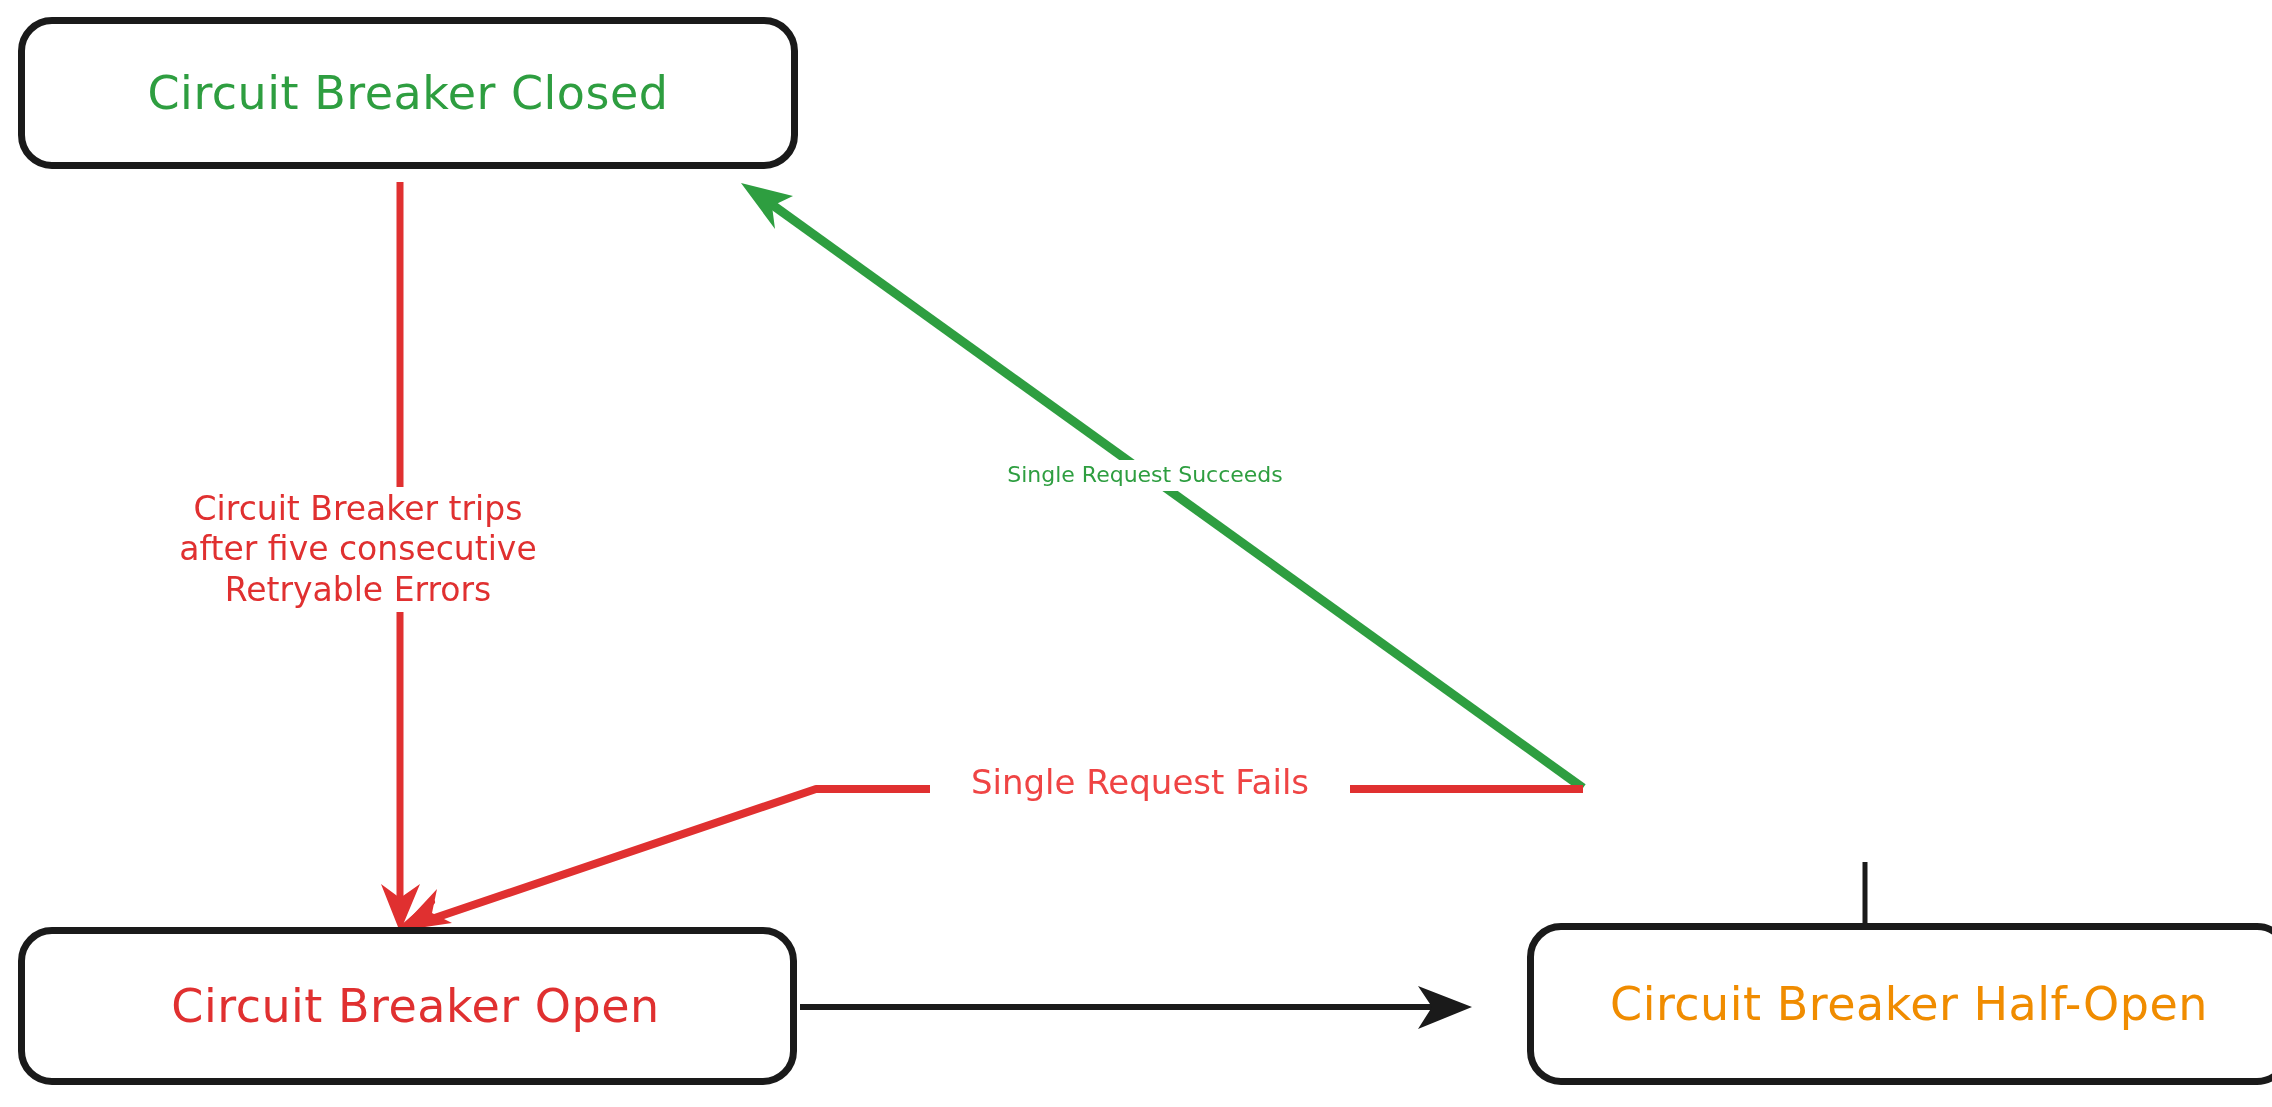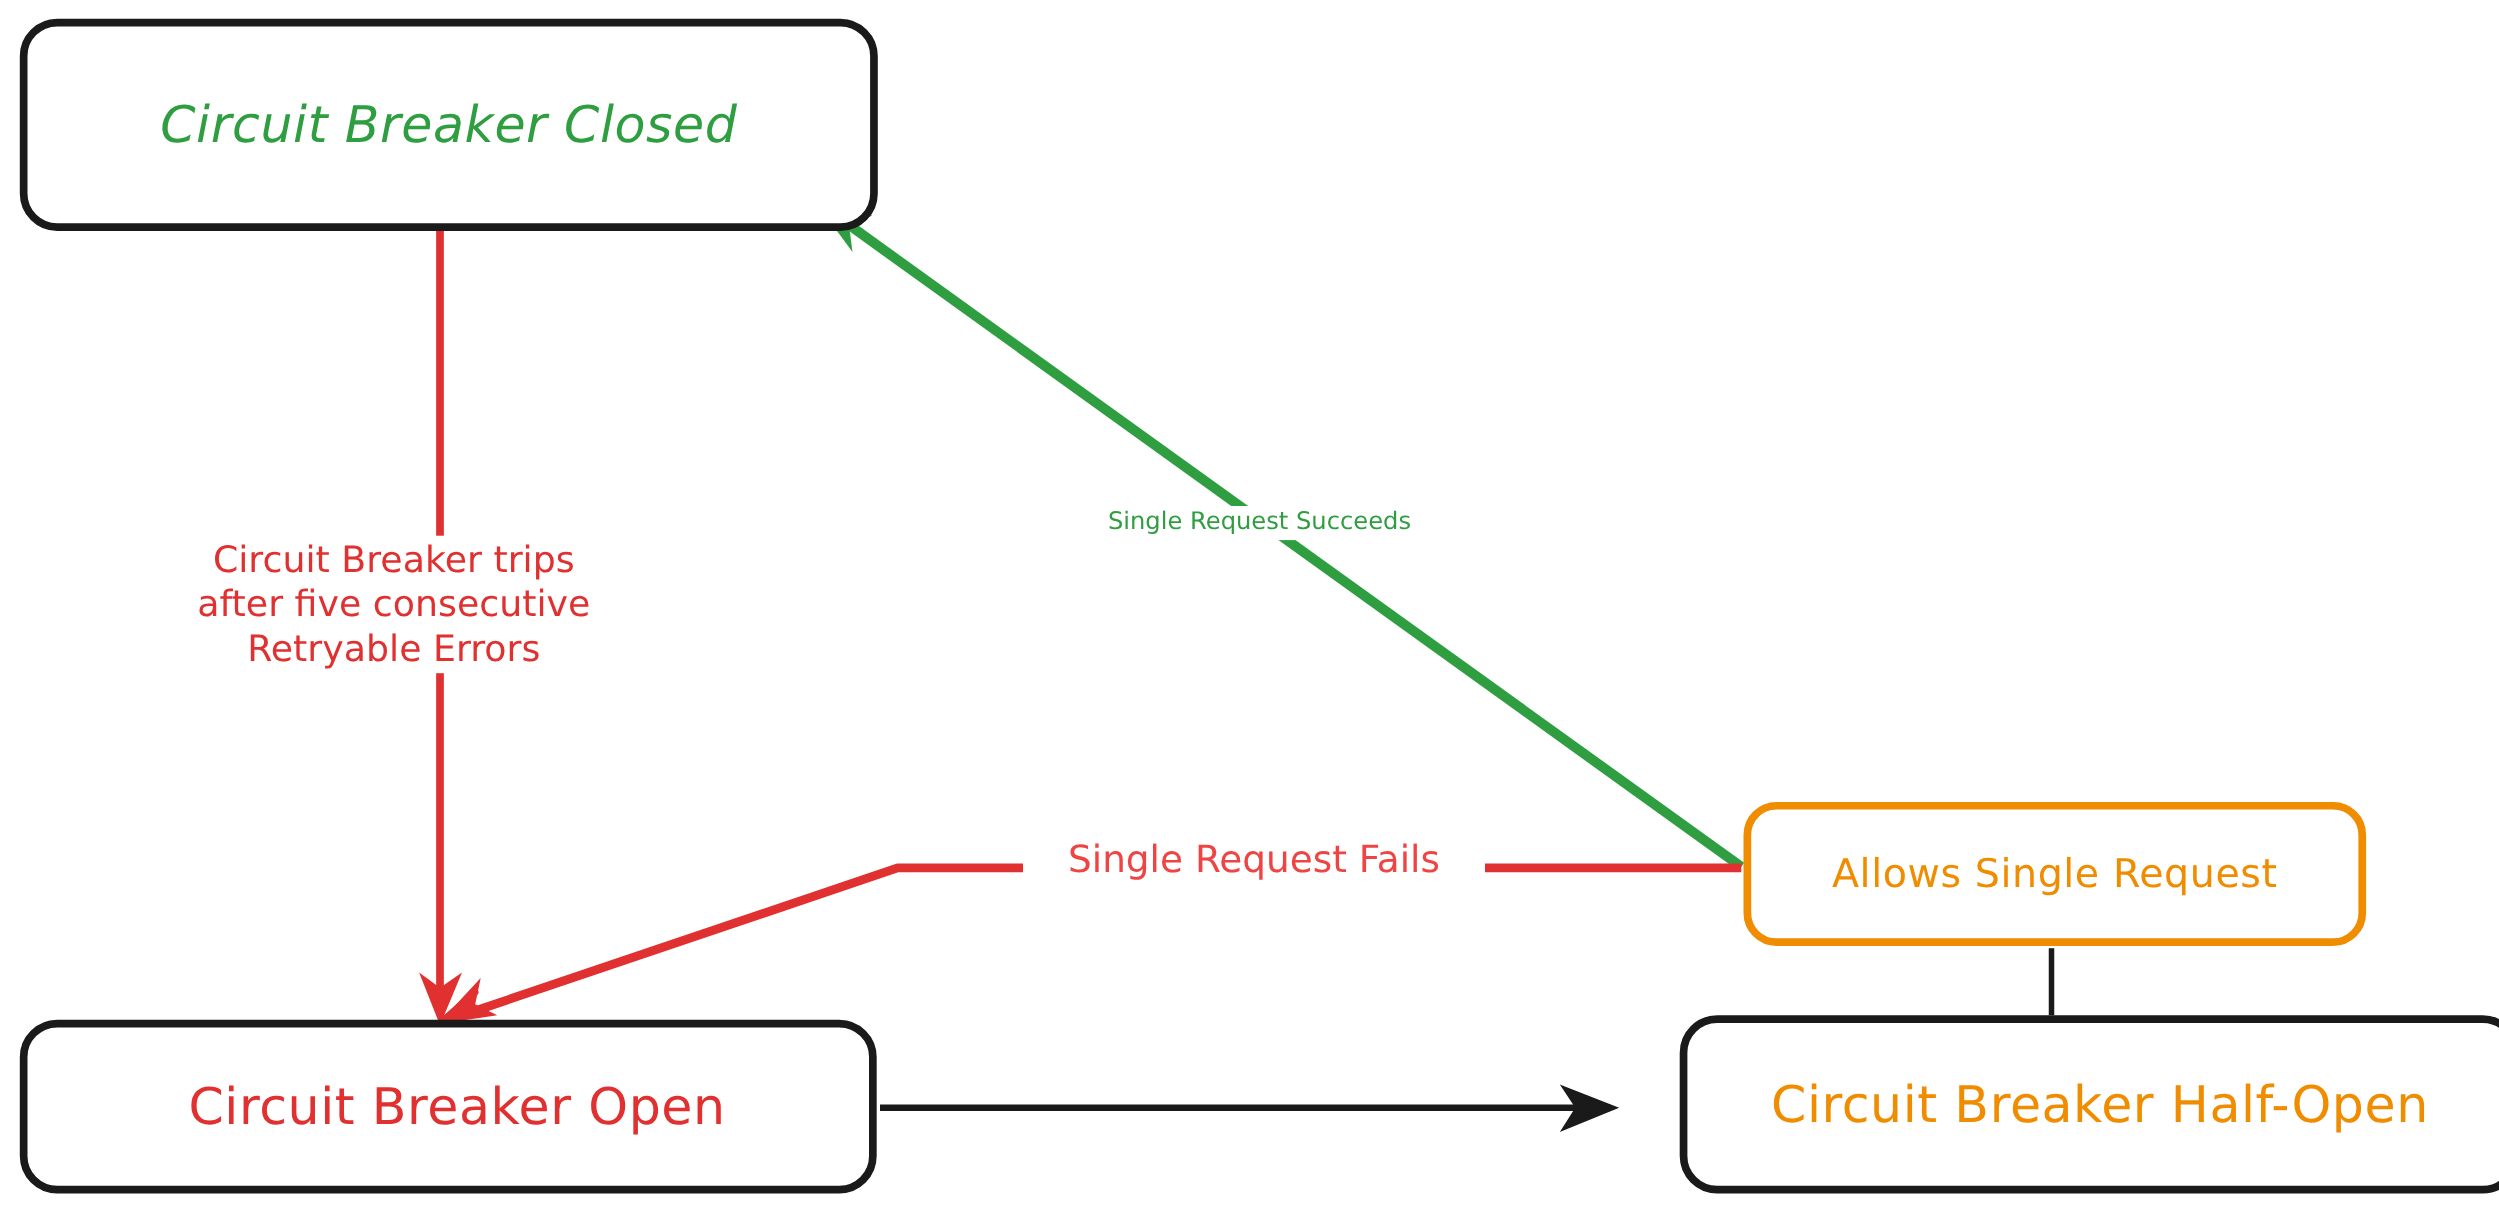--- a/index.html
+++ b/index.html
@@ -46,21 +46,21 @@
     font-family: "DejaVu Sans", sans-serif;
     font-weight: 400;
     letter-spacing: 0.5px;
     line-height: 1.1;
     white-space: nowrap;
   }
   .lbl-green  { color: #2E9E40; }
   .lbl-red    { color: #E03030; }
   .lbl-orange { color: #F08C00; }
 
-  #node-closed   { left: 18px;   top: 17px;   width: 780px; height: 193px; font-style: italic; }
+  #node-closed   { left: 18px;   top: 17px;   width: 780px; height: 152px; }
   #node-closed .node-label { font-size: 46px; }
 
   #node-open     { left: 18px;   top: 927px;  width: 779px; height: 158px; padding-left: 16px; }
   #node-open .node-label { font-size: 46px; }
 
   #node-halfopen { left: 1527px; top: 923px;  width: 764px; height: 162px; }
   #node-halfopen .node-label { font-size: 46px; }
 
   #node-allows   { left: 1585px; top: 729px;  width: 566px; height: 131px; }
   #node-allows .node-label { font-size: 36px; }
@@ -130,23 +130,20 @@
   </div>
 
   <div class="node node-black" id="node-open">
     <span class="node-label lbl-red">Circuit Breaker Open</span>
   </div>
 
   <div class="node node-black" id="node-halfopen">
     <span class="node-label lbl-orange">Circuit Breaker Half-Open</span>
   </div>
 
-  <div class="node node-orange" id="node-allows">
-    <span class="node-label lbl-orange">Allows Single Request</span>
-  </div>
 
   <div class="edge-label" id="label-trips">Circuit Breaker trips
 after five consecutive
 Retryable Errors</div>
 
   <div class="edge-label" id="label-succeeds">Single Request Succeeds</div>
 
   <div class="edge-label" id="label-fails">Single Request Fails</div>
 
 

